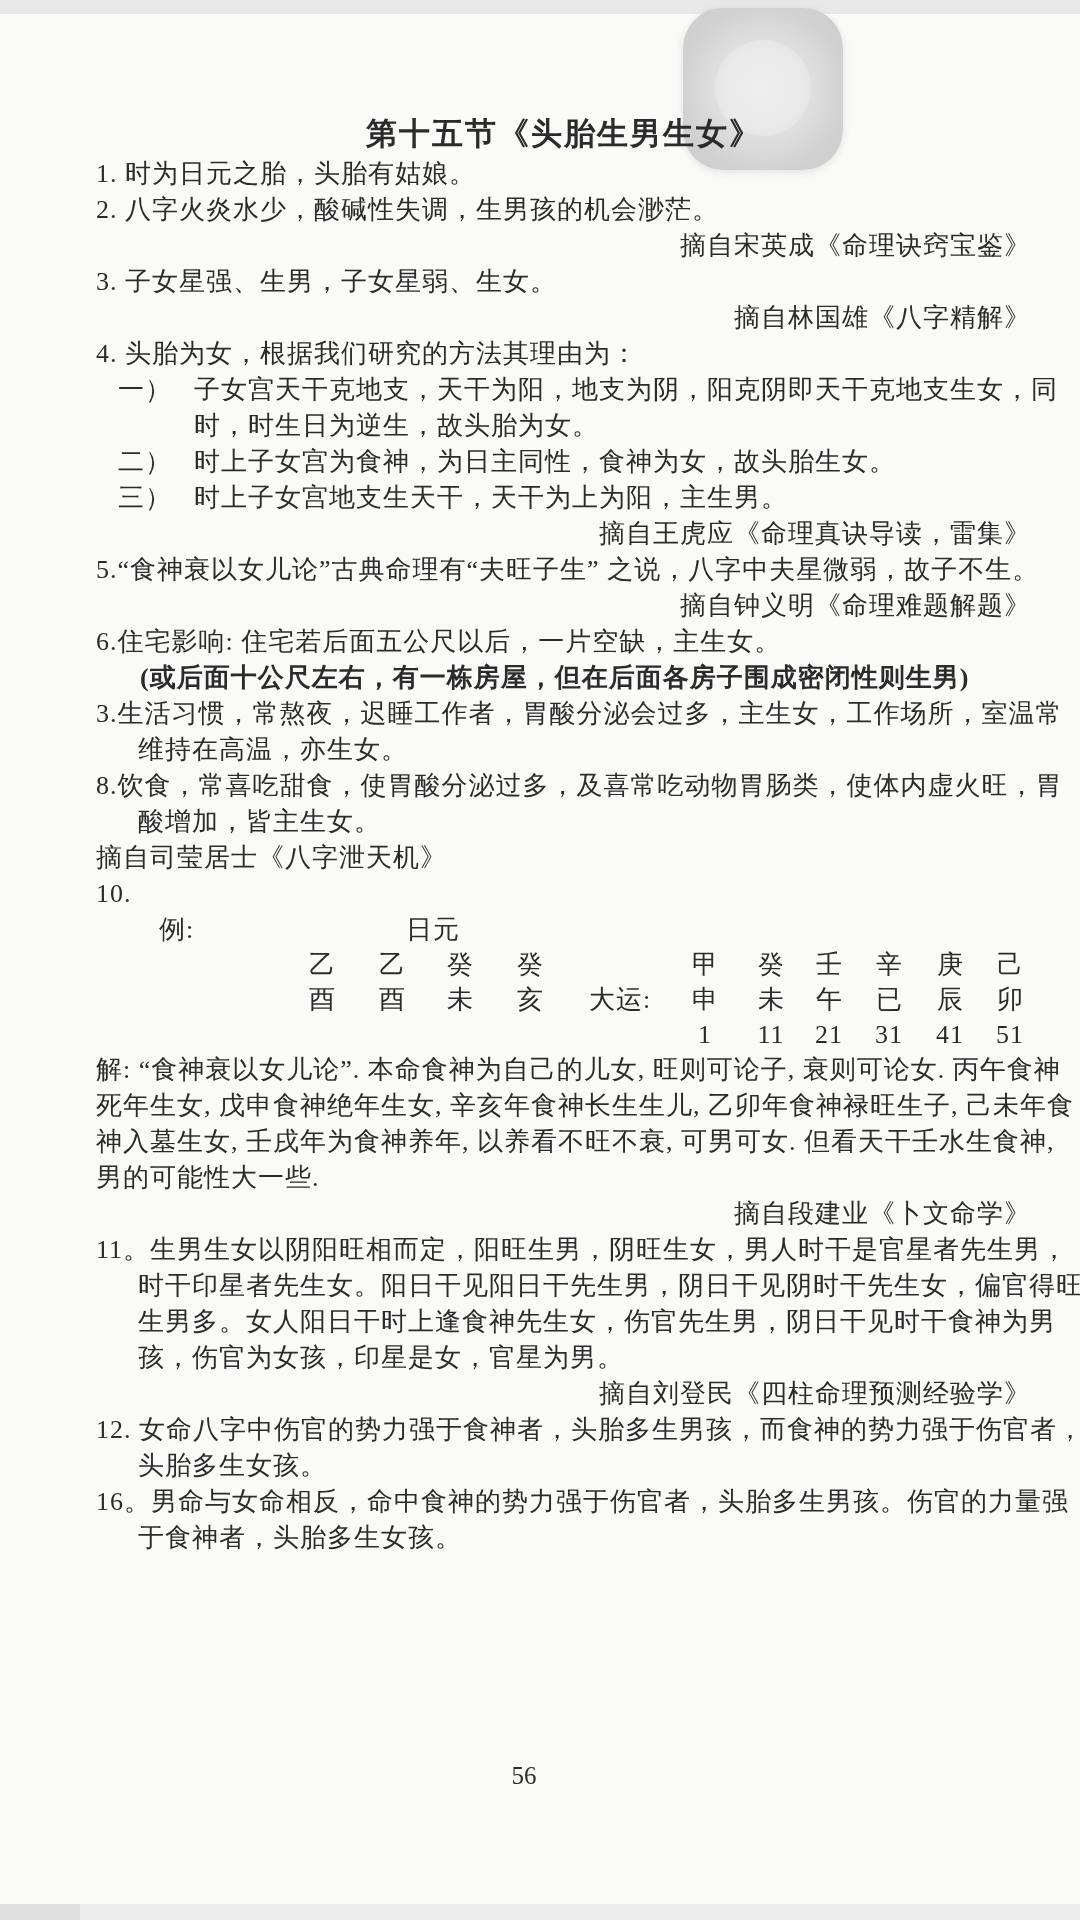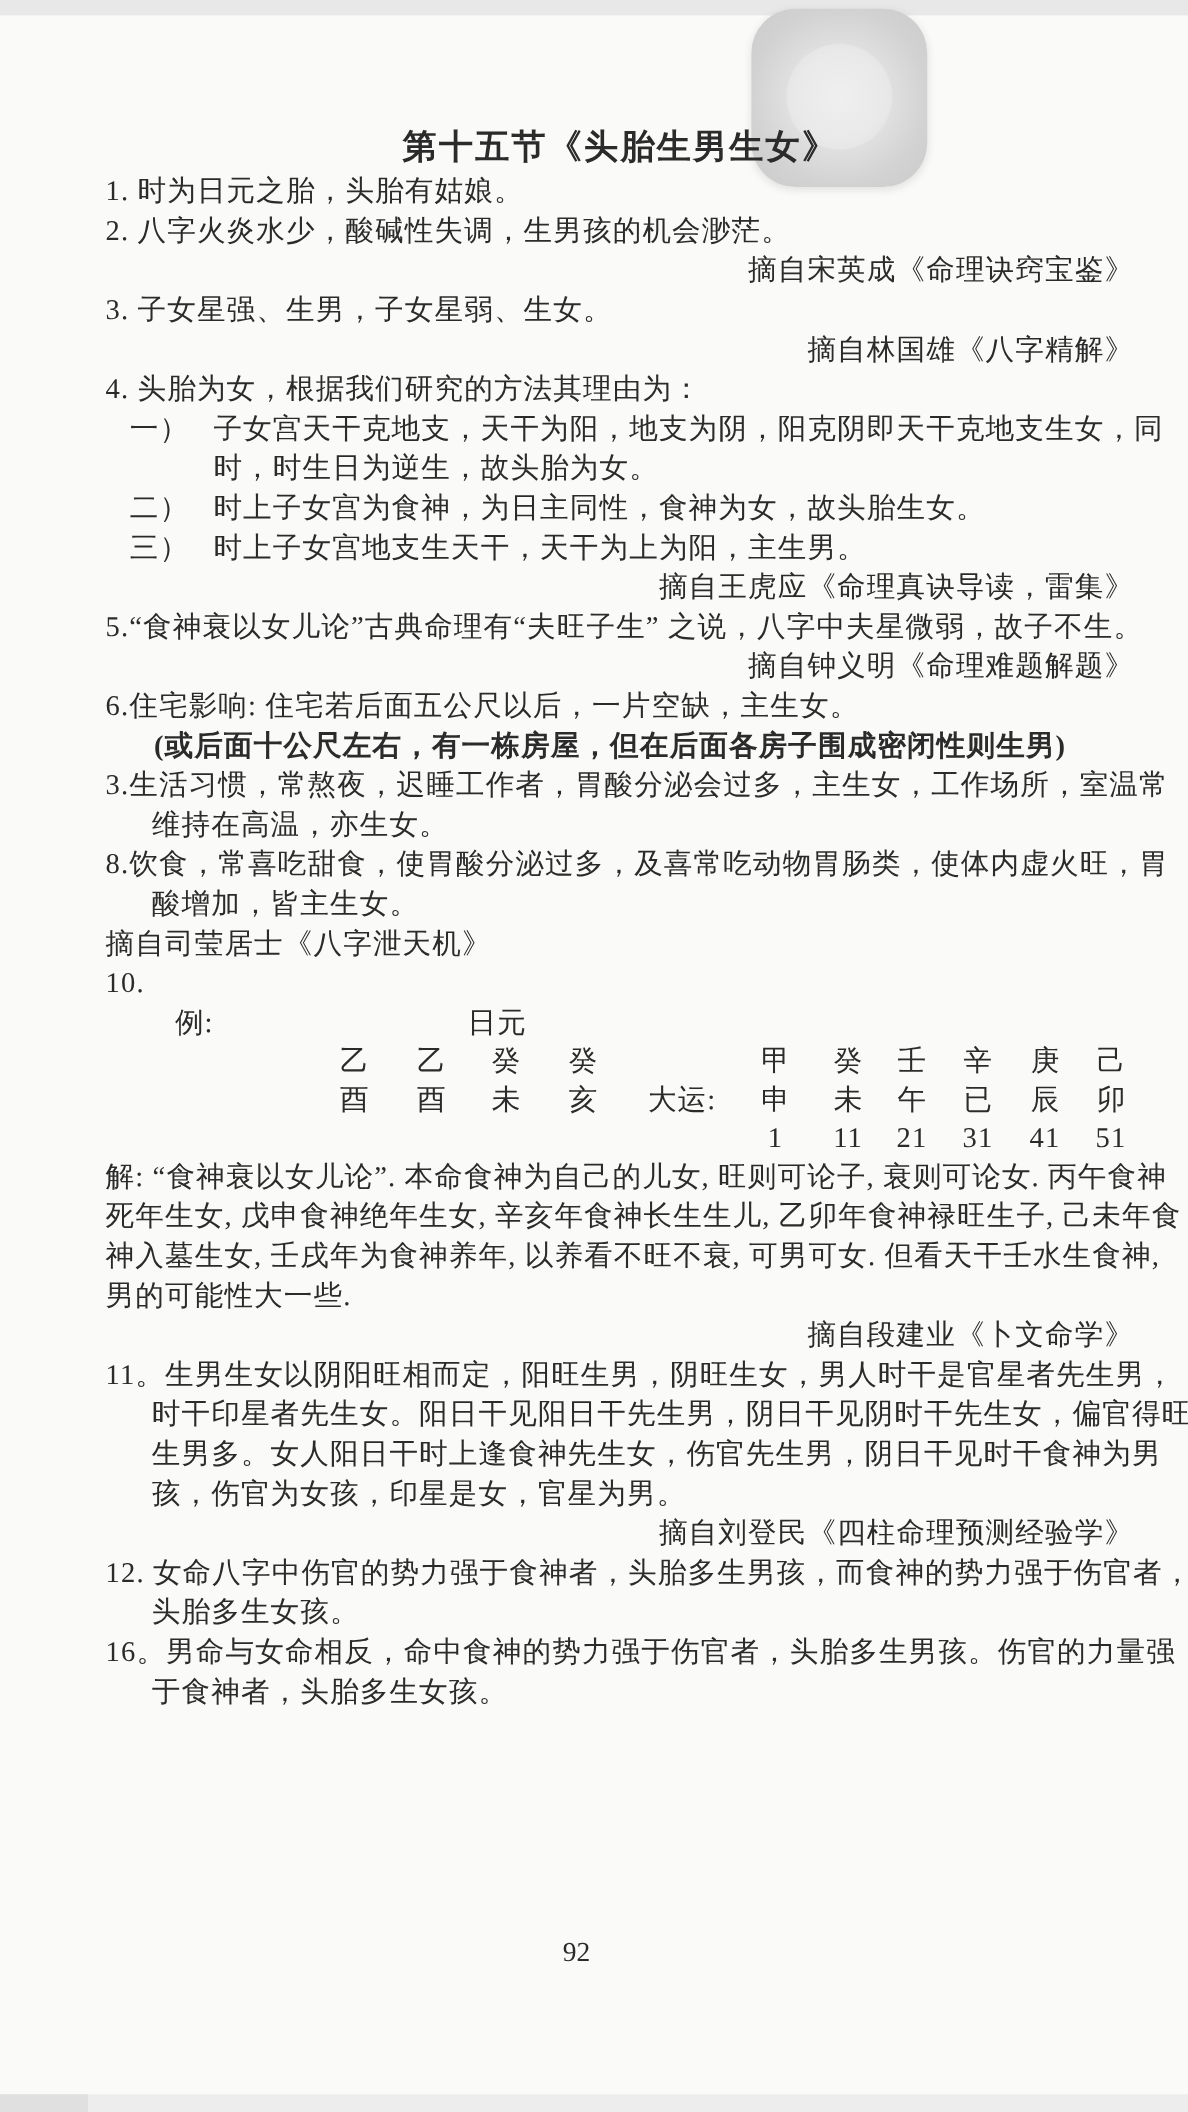--- a/index.html
+++ b/index.html
@@ -87,21 +87,21 @@
   <p class="item">6.住宅影响: 住宅若后面五公尺以后，一片空缺，主生女。</p>
   <p class="note">(或后面十公尺左右，有一栋房屋，但在后面各房子围成密闭性则生男)</p>
   <p class="item hang">3.生活习惯，常熬夜，迟睡工作者，胃酸分泌会过多，主生女，工作场所，室温常维持在高温，亦生女。</p>
   <p class="item hang">8.饮食，常喜吃甜食，使胃酸分泌过多，及喜常吃动物胃肠类，使体内虚火旺，胃酸增加，皆主生女。</p>
 
   <p class="src-left">摘自司莹居士《八字泄天机》</p>
   <p class="item">10.</p>
 
   <div class="example">
     <span class="ex-r0" style="left:63px">例:</span>
-    <span class="ex-r0" style="left:310px;width:92px;text-align:center">日元</span>
+    <span class="ex-r0" style="left:310px;width:92px;">日元</span>
 
     <span class="ex-r1" style="left:213px">乙</span>
     <span class="ex-r1" style="left:283px">乙</span>
     <span class="ex-r1" style="left:351px">癸</span>
     <span class="ex-r1" style="left:421px">癸</span>
     <span class="ex-r1" style="left:596px">甲</span>
     <span class="ex-r1" style="left:662px">癸</span>
     <span class="ex-r1" style="left:720px">壬</span>
     <span class="ex-r1" style="left:780px">辛</span>
     <span class="ex-r1" style="left:841px">庚</span>
@@ -131,17 +131,17 @@
   <p class="src">摘自段建业《卜文命学》</p>
 
   <p class="item hang gap17">11。生男生女以阴阳旺相而定，阳旺生男，阴旺生女，男人时干是官星者先生男，时干印星者先生女。阳日干见阳日干先生男，阴日干见阴时干先生女，偏官得旺生男多。女人阳日干时上逢食神先生女，伤官先生男，阴日干见时干食神为男孩，伤官为女孩，印星是女，官星为男。</p>
   <p class="src">摘自刘登民《四柱命理预测经验学》</p>
 
   <p class="item hang gap28">12. 女命八字中伤官的势力强于食神者，头胎多生男孩，而食神的势力强于伤官者，头胎多生女孩。</p>
   <p class="item hang">16。男命与女命相反，命中食神的势力强于伤官者，头胎多生男孩。伤官的力量强于食神者，头胎多生女孩。</p>
 
 </div>
 
-<div class="page-num">92</div>
+<div class="page-num">56</div>
 
 <div class="bottom-bar">
   <div class="bottom-bar-edge"></div>
 </div>
 
 </body></html>

